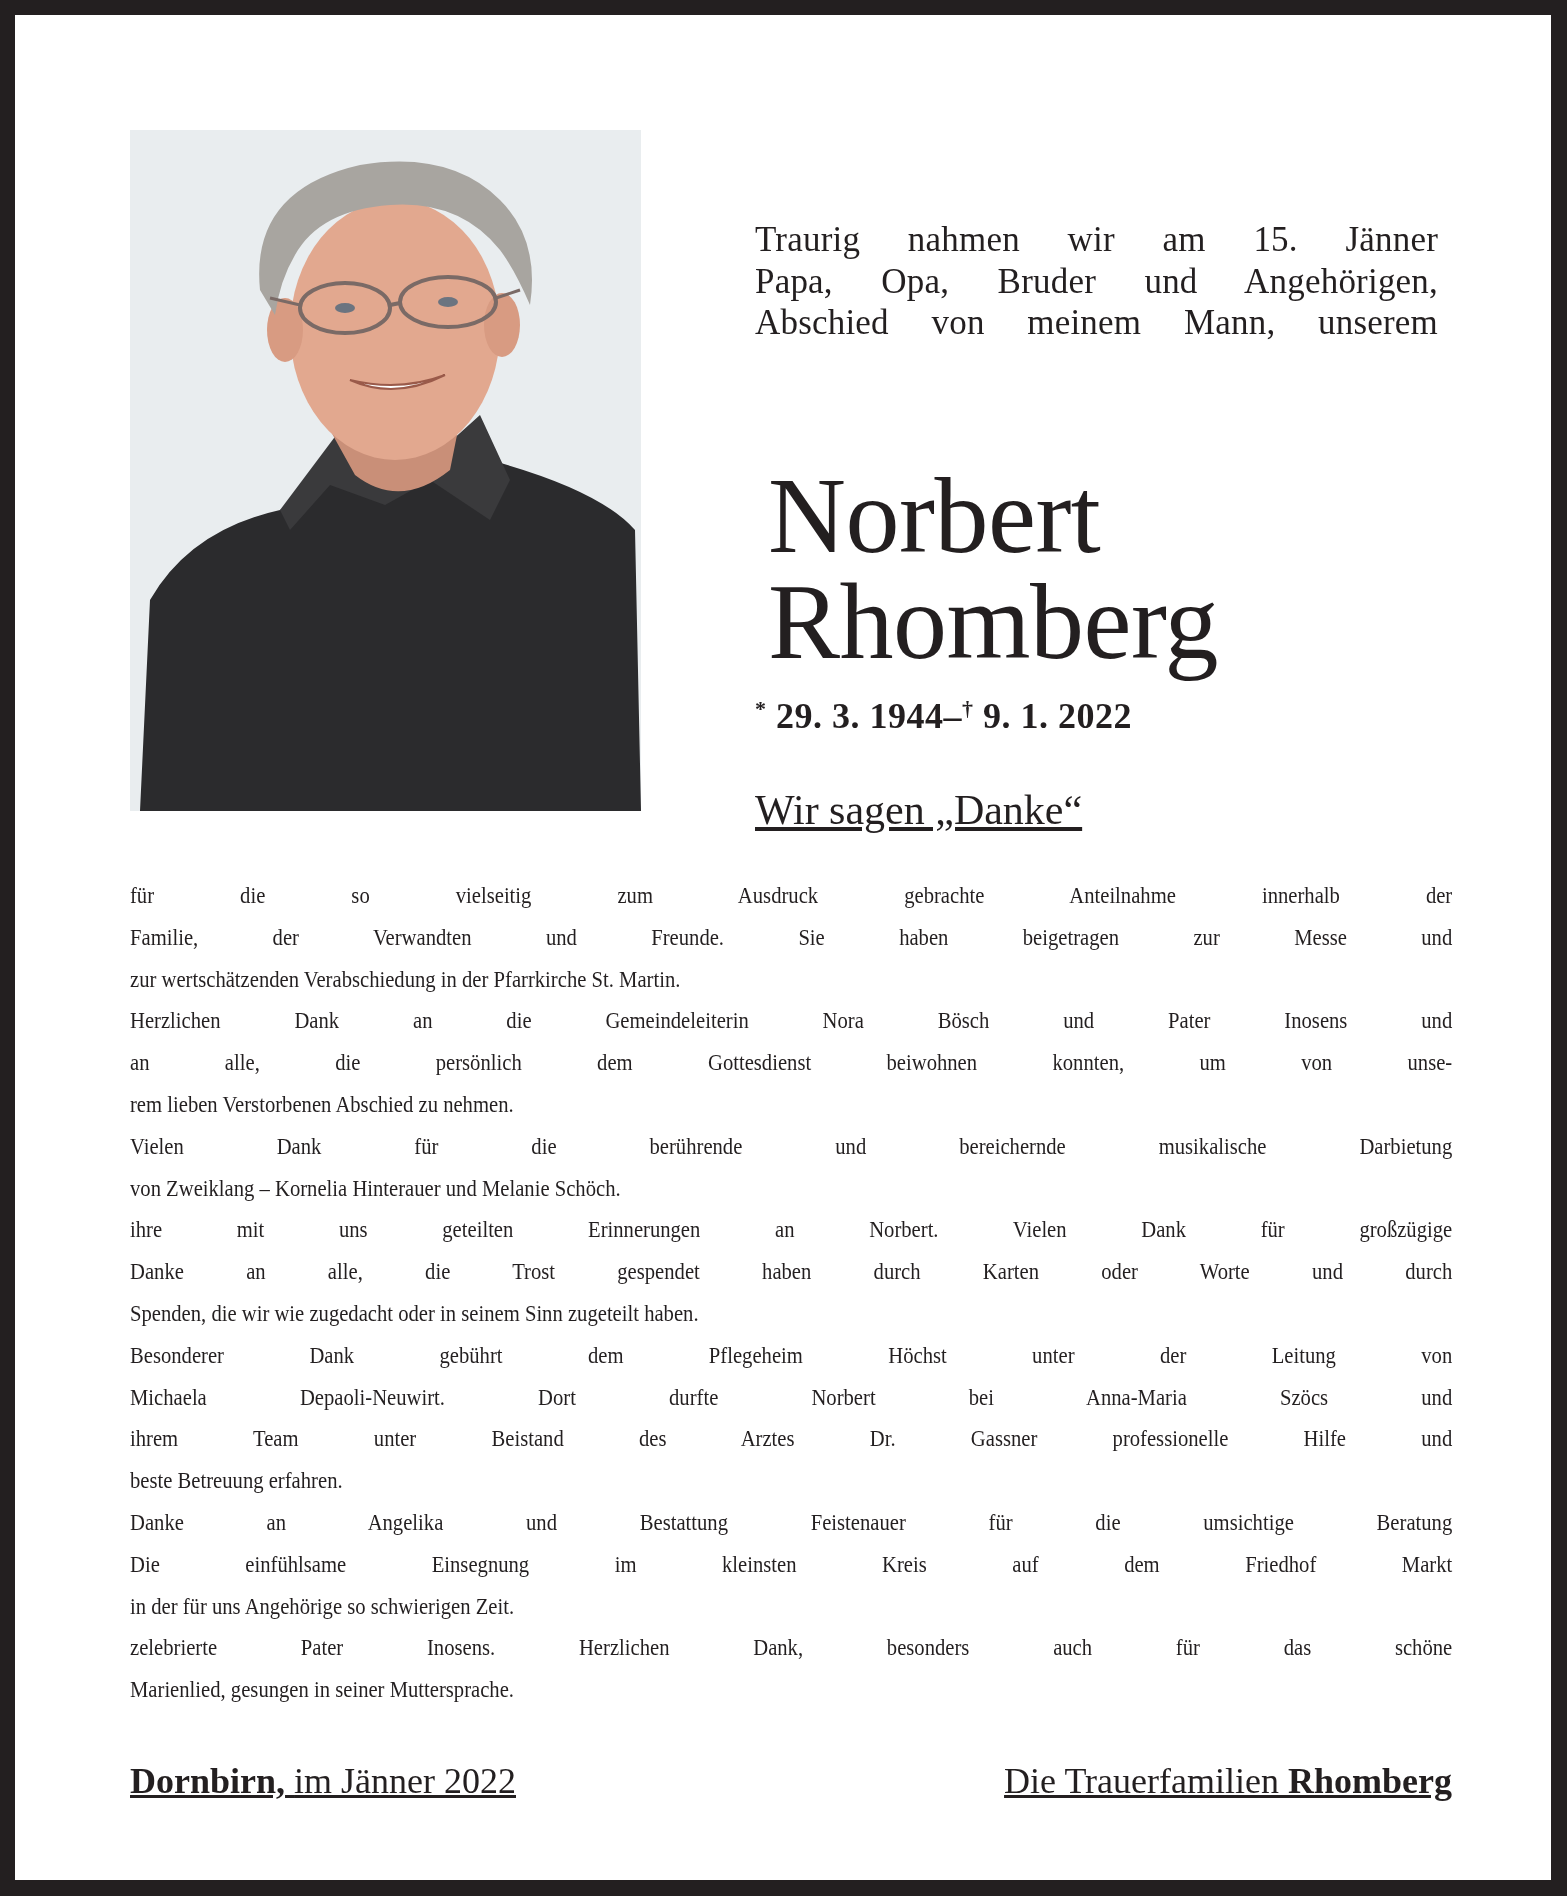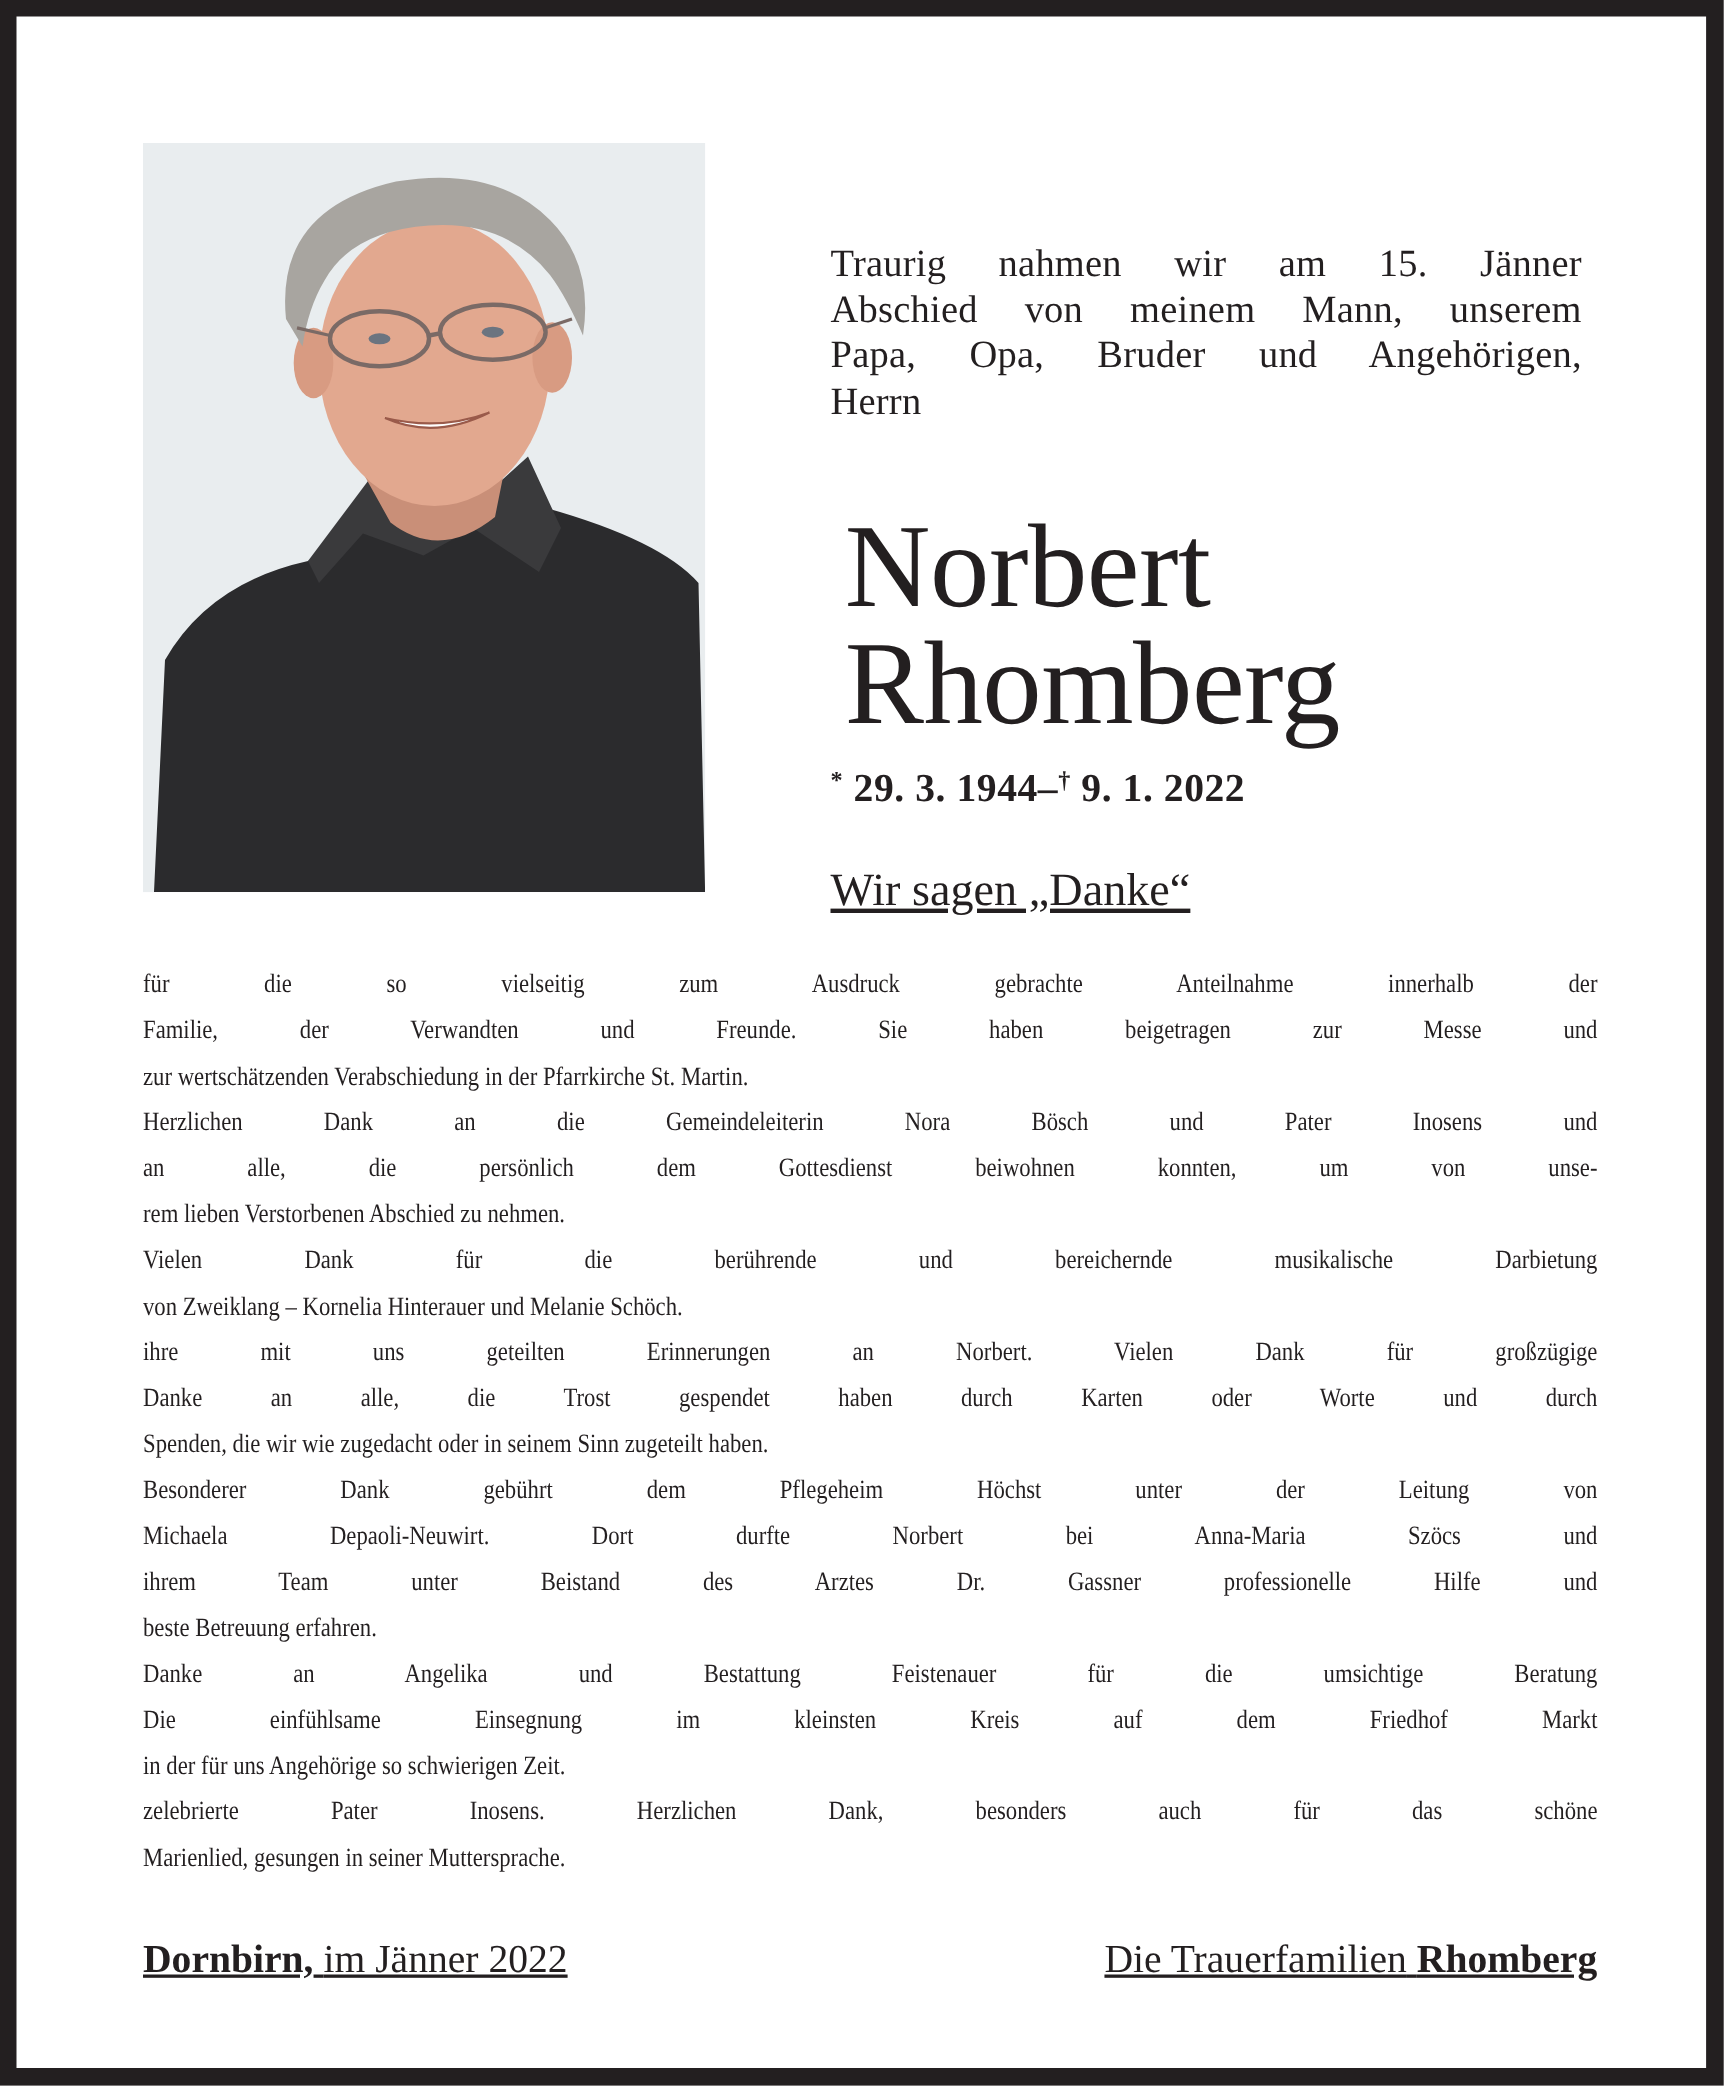--- a/index.html
+++ b/index.html
@@ -86,23 +86,22 @@
 
       <ellipse cx="215" cy="178" rx="10" ry="5" fill="#6b7480"></ellipse>
       <ellipse cx="318" cy="172" rx="10" ry="5" fill="#6b7480"></ellipse>
 
       <path d="M220 250 Q265 270 315 245 Q270 262 220 250 Z" fill="#ffffff" stroke="#9a5a4a" stroke-width="2"></path>
     </svg>
   </div>
 
   <div class="intro">
     <span class="line">Traurig nahmen wir am 15. Jänner</span>
+    <span class="line">Papa, Opa, Bruder und Angehörigen,</span>
     <span class="line">Abschied von meinem Mann, unserem</span>
-    <span class="line">Papa, Opa, Bruder und Angehörigen,</span>
-    <span class="line last">Herrn</span>
   </div>
 
   <h1 class="name">
     <span>Norbert</span><br>
     <span>Rhomberg</span>
   </h1>
 
   <div class="dates">
     <sup>*</sup>
     <span>29. 3. 1944</span><span>–</span><sup>†</sup>

